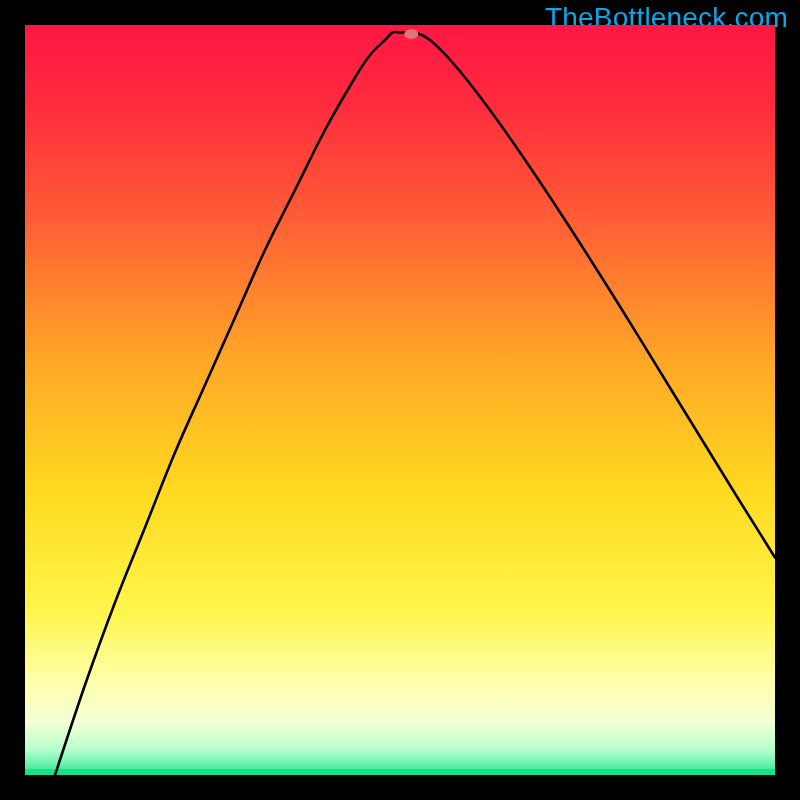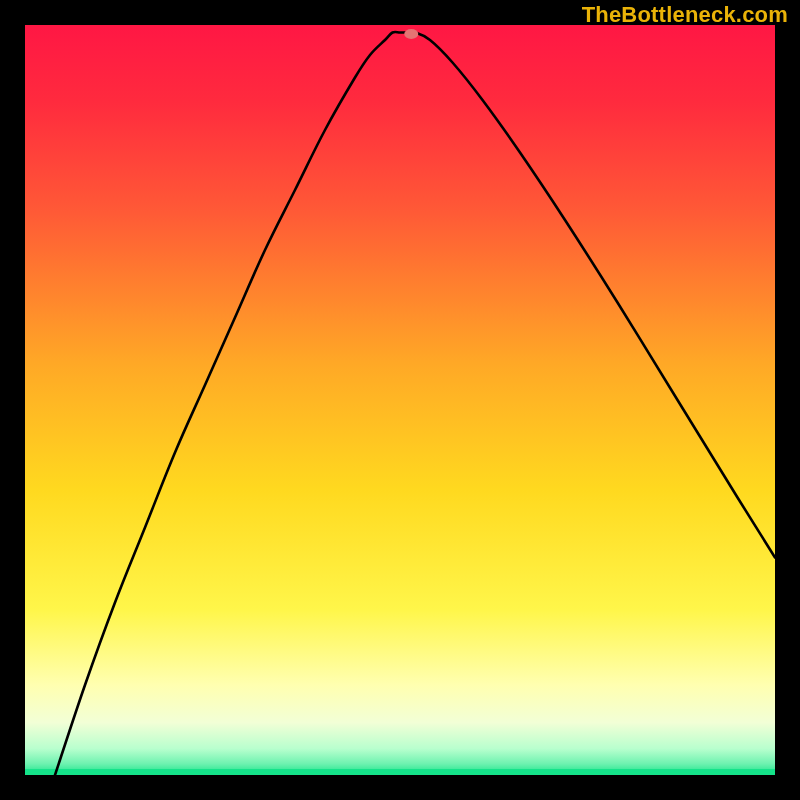--- a/index.html
+++ b/index.html
@@ -16,24 +16,24 @@
     top: 0;
     width: 800px;
     height: 800px;
     background: #000;
   }
   .watermark {
     position: absolute;
     top: 2px;
     right: 12px;
     font-family: Arial, Helvetica, sans-serif;
-    font-size: 22px;
-    color: #eab308;
+    font-size: 28px;
+    color: #0ea5e9;
     letter-spacing: 0.2px;
-    font-weight: 700;
+    font-weight: 400;
   }
   .plot {
     position: absolute;
     left: 25px;
     top: 25px;
     width: 750px;
     height: 750px;
   }
   svg {
     display: block;

